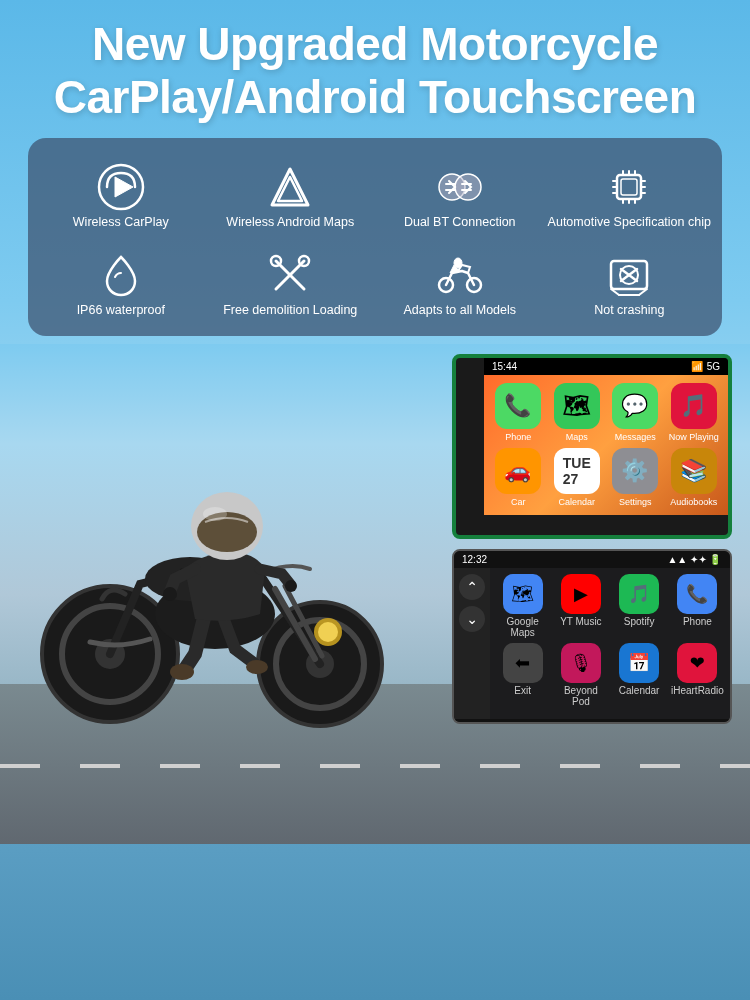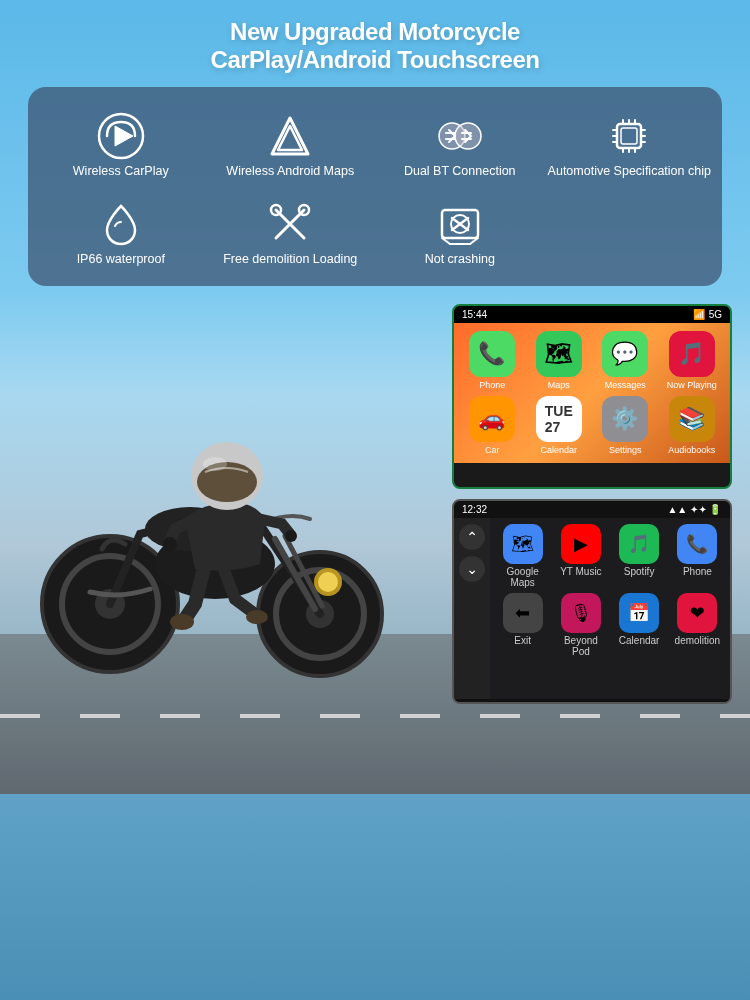--- a/index.html
+++ b/index.html
@@ -12,21 +12,21 @@
       position: relative;
     }
 
     
     .header {
       text-align: center;
       padding: 18px 30px 14px;
     }
     .header h1 {
       color: white;
-      font-size: 24px;
+      font-size: 46px;
       font-weight: 900;
       line-height: 1.15;
       text-shadow: 1px 2px 6px rgba(0,0,0,0.18);
       letter-spacing: -0.5px;
     }
 
     
     .features-card {
       background: rgba(60, 80, 110, 0.72);
       border-radius: 18px;
@@ -117,21 +117,22 @@
       gap: 10px;
     }
 
     
     .screen-carplay {
       width: 280px;
       height: 185px;
       background: #1a1a1a;
       border-radius: 8px;
       overflow: hidden;
-      border: 2px solid #15803d;
+      border: 4px solid #15803d;
+      padding-left: 28px;
     }
     .screen-carplay .status-bar {
       background: #000;
       color: white;
       font-size: 10px;
       padding: 3px 8px;
       display: flex;
       justify-content: space-between;
       align-items: center;
     }
@@ -160,21 +161,21 @@
     }
     .app-label {
       color: white;
       font-size: 9px;
       text-align: center;
     }
 
     
     .screen-android {
       width: 280px;
-      height: 205px;
+      height: 175px;
       background: #1c1c1e;
       border-radius: 8px;
       overflow: hidden;
       border: 2px solid #555;
     }
     .screen-android .aa-status {
       background: #111;
       color: white;
       font-size: 10px;
       padding: 3px 8px;
@@ -344,20 +345,36 @@
           <line x1="10" y1="10" x2="38" y2="38" stroke="white" stroke-width="3" stroke-linecap="round"></line>
           <circle cx="10" cy="10" r="5" fill="none" stroke="white" stroke-width="2.5"></circle>
 
           <line x1="38" y1="10" x2="10" y2="38" stroke="white" stroke-width="3" stroke-linecap="round"></line>
           <circle cx="38" cy="10" r="5" fill="none" stroke="white" stroke-width="2.5"></circle>
         </svg>
       </div>
       <span class="feature-label">Free demolition Loading</span>
     </div>
 
+    <div class="feature-item">
+      <div class="feature-icon">
+        <svg viewBox="0 0 48 48" xmlns="http://www.w3.org/2000/svg">
+
+          <circle cx="10" cy="34" r="7" fill="none" stroke="white" stroke-width="2.5"></circle>
+          <circle cx="38" cy="34" r="7" fill="none" stroke="white" stroke-width="2.5"></circle>
+
+          <path d="M10,34 L16,22 L26,20 L32,22 L38,34" fill="none" stroke="white" stroke-width="2.5" stroke-linecap="round" stroke-linejoin="round"></path>
+          <path d="M22,20 L26,14 L34,16 L32,22" fill="none" stroke="white" stroke-width="2" stroke-linecap="round"></path>
+
+          <ellipse cx="22" cy="12" rx="4" ry="5" fill="white"></ellipse>
+          <path d="M18,14 L14,22 L24,20" fill="white"></path>
+        </svg>
+      </div>
+      <span class="feature-label">Adapts to all Models</span>
+    </div>
 
     <div class="feature-item">
       <div class="feature-icon">
         <svg viewBox="0 0 48 48" xmlns="http://www.w3.org/2000/svg">
 
           <rect x="6" y="10" width="36" height="28" rx="3" fill="none" stroke="white" stroke-width="2.5"></rect>
           <line x1="6" y1="38" x2="14" y2="44" stroke="white" stroke-width="2" stroke-linecap="round"></line>
           <line x1="42" y1="38" x2="34" y2="44" stroke="white" stroke-width="2" stroke-linecap="round"></line>
           <line x1="14" y1="44" x2="34" y2="44" stroke="white" stroke-width="2" stroke-linecap="round"></line>
 
@@ -517,21 +534,21 @@
             <div class="aa-app-item">
               <div class="aa-app-icon" style="background:#c2185b;">🎙</div>
               <span class="aa-app-label">Beyond Pod</span>
             </div>
             <div class="aa-app-item">
               <div class="aa-app-icon" style="background:#1976d2;">📅</div>
               <span class="aa-app-label">Calendar</span>
             </div>
             <div class="aa-app-item">
               <div class="aa-app-icon" style="background:#e0143c;">❤</div>
-              <span class="aa-app-label">demolition</span>
+              <span class="aa-app-label">iHeartRadio</span>
             </div>
           </div>
         </div>
       </div>
       <div class="aa-bottom-bar">
         <span>⬤</span>
         <span>🎵</span>
         <span>⏮</span>
         <span>⏸</span>
         <span>⏭</span>

